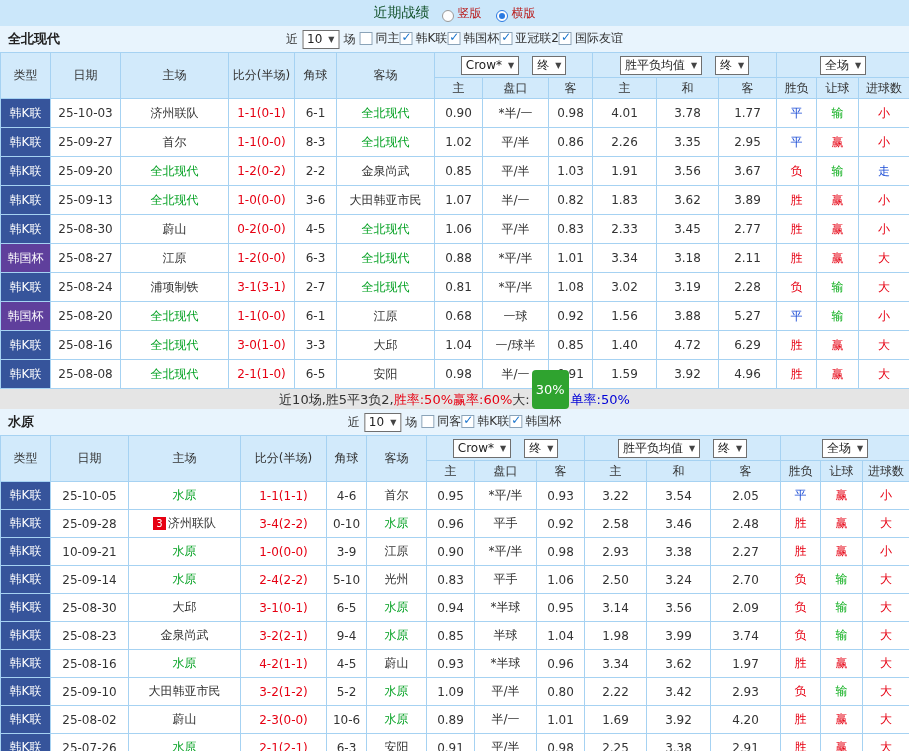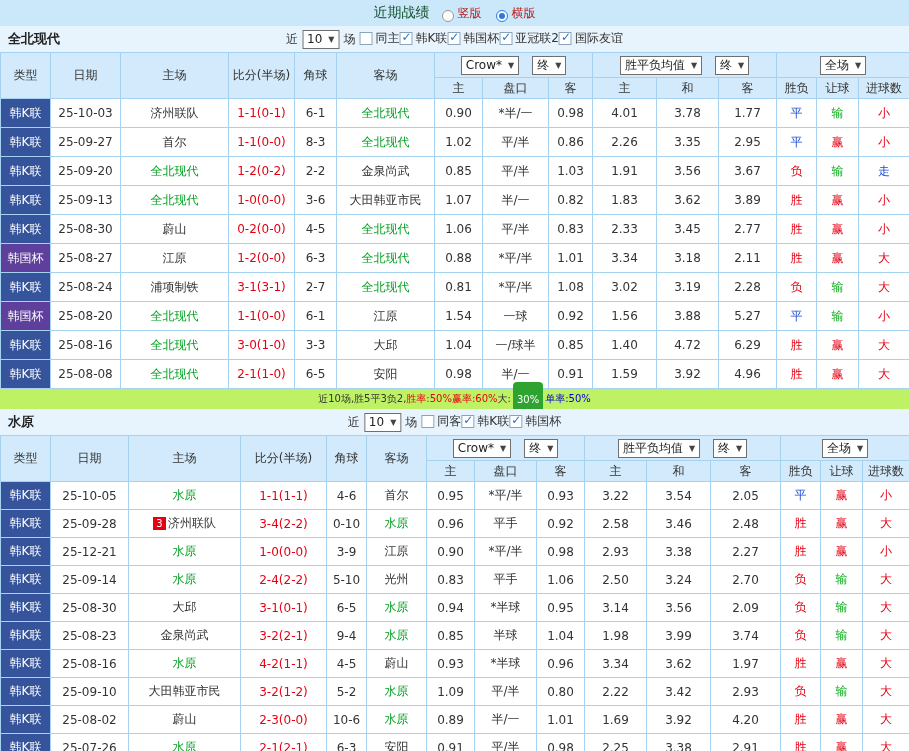--- a/index.html
+++ b/index.html
@@ -41,21 +41,21 @@
   td.type{background:#36549b;color:#fff}
   td.type.cup{background:#5f3f9c}
   .self{color:#00a020}
   td.score{color:#e60012}
   .res-red{color:#e60012}
   .res-blue{color:#1e4fd6}
   .res-green{color:#0faf1e}
   .badge{display:inline-block;width:13px;height:13px;line-height:13px;background:#e60012;color:#fff;font-size:10px;text-align:center;margin-right:2px;vertical-align:middle}
 
   
-  .summary{height:20px;display:flex;align-items:center;justify-content:center;background:#bef264;font-size:10px}
+  .summary{height:20px;display:flex;align-items:flex-end;justify-content:center;background:#e5e5e5;font-size:13px}
   .sum-plain{color:#333}
   .sum-red{color:#e60012}
   .sum-blue{color:#0000d6}
   .sum-green-badge{background:#2fa32f;color:#fff;padding:12px 4px;border-radius:4px;margin:0 2px}
 </style>
 </head>
 <body>
 
 <div class="topbar">
   <span class="title">近期战绩</span>
@@ -290,21 +290,21 @@
     <td class="res-green">输</td>
     <td class="res-red">大</td>
   </tr>
       <tr>
     <td class="type cup">韩国杯</td>
     <td>25-08-20</td>
     <td><span class="self">全北现代</span></td>
     <td class="score">1-1(0-0)</td>
     <td>6-1</td>
     <td><span>江原</span></td>
-    <td>1.54</td>
+    <td>0.68</td>
     <td>一球</td>
     <td>0.92</td>
     <td>1.56</td>
     <td>3.88</td>
     <td>5.27</td>
     <td class="res-blue">平</td>
     <td class="res-green">输</td>
     <td class="res-red">小</td>
   </tr>
       <tr>
@@ -476,21 +476,21 @@
     <td>0.92</td>
     <td>2.58</td>
     <td>3.46</td>
     <td>2.48</td>
     <td class="res-red">胜</td>
     <td class="res-red">赢</td>
     <td class="res-red">大</td>
   </tr>
       <tr>
     <td class="type">韩K联</td>
-    <td>25-12-21</td>
+    <td>10-09-21</td>
     <td><span class="self">水原</span></td>
     <td class="score">1-0(0-0)</td>
     <td>3-9</td>
     <td><span>江原</span></td>
     <td>0.90</td>
     <td>*平/半</td>
     <td>0.98</td>
     <td>2.93</td>
     <td>3.38</td>
     <td>2.27</td>

